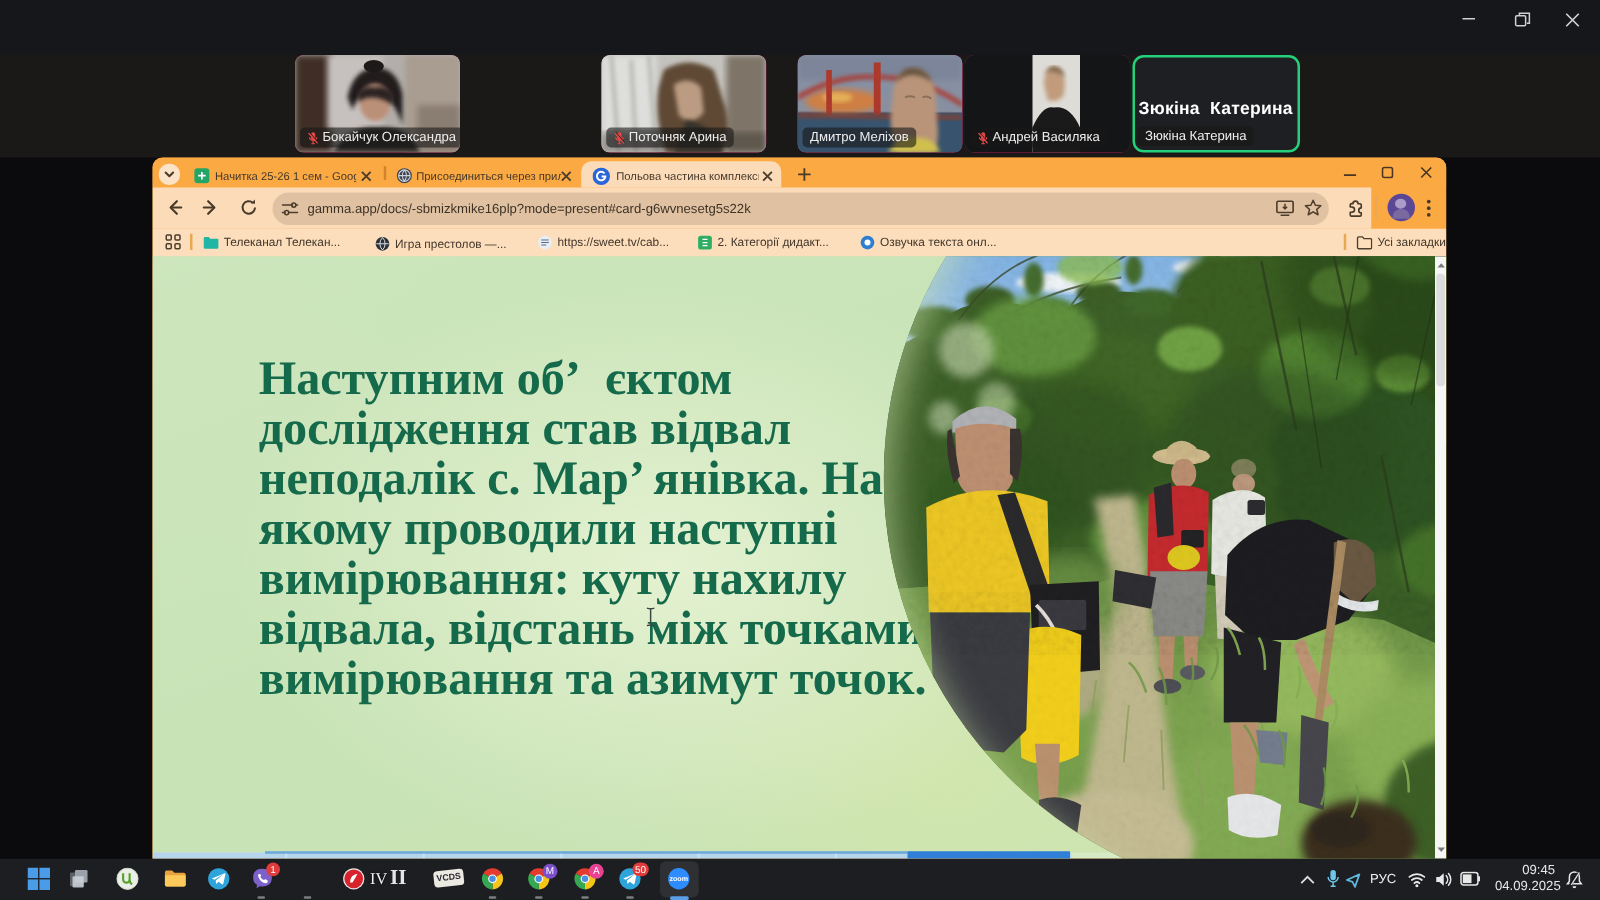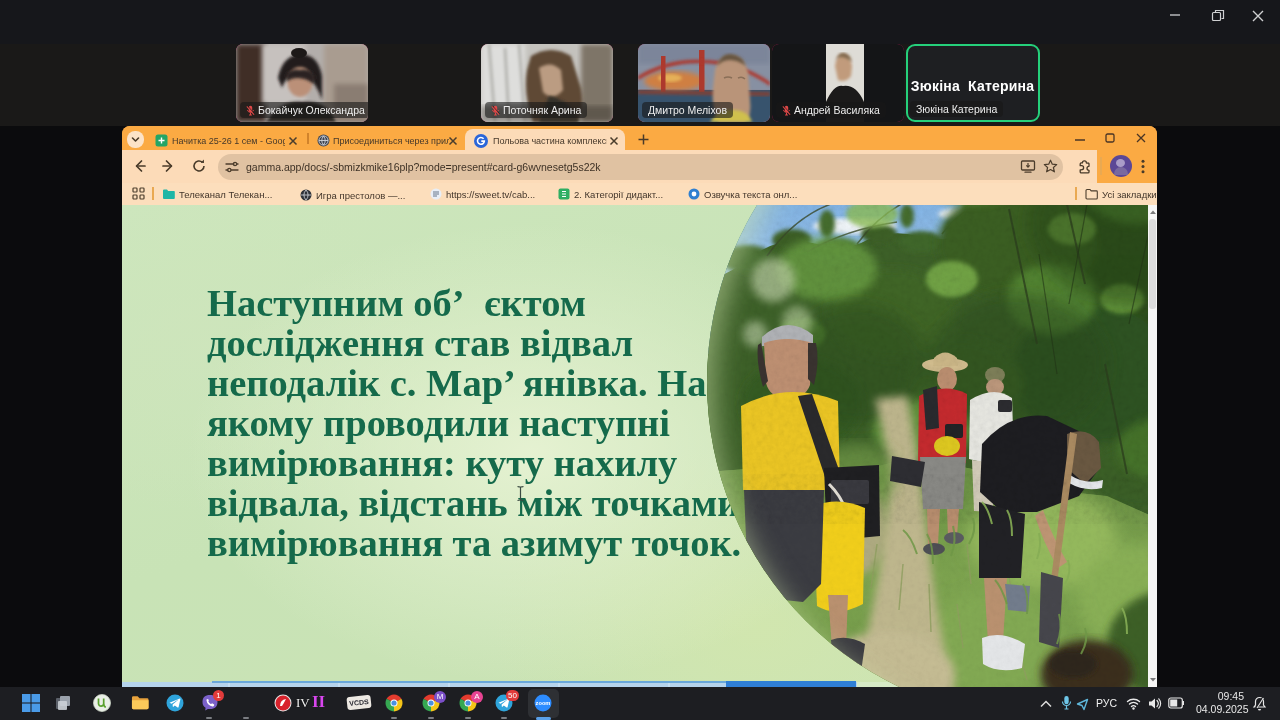--- a/index.html
+++ b/index.html
@@ -618,21 +618,21 @@
     <div class="abs" style="left:213px; top:3px; min-width:11px; height:11px; border-radius:6px; background:#e23b3b; color:#fff; font-size:8px; line-height:11px; text-align:center; padding:0 2px;">1</div>
 
     <div class="abs" style="left:252px; top:8px; width:20px; height:16px; color:#f0f0f0; font-size:13px; font-weight:normal; font-family:'Liberation Serif',serif; text-shadow:0 0 2px #000;margin-left:44px;">IV</div>
 
     <svg class="tbi" style="left:274px;" width="18" height="18" viewBox="0 0 18 18">
         <circle cx="9" cy="9" r="8.5" fill="#e8e8e8"></circle>
         <circle cx="9" cy="9" r="7.5" fill="#d8222c"></circle>
         <path d="M6 12 Q6 6 12 5 Q10 9 8 12 Z" fill="#fff"></path>
       </svg>
 
-    <div class="abs" style="left:312px; top:5px; width:22px; height:20px; color:#d946ef; font-size:17px; font-weight:bold; font-family:'Liberation Serif',serif;">II</div>
+    <div class="abs" style="left:312px; top:5px; width:22px; height:20px; color:#e5e5e5; font-size:17px; font-weight:bold; font-family:'Liberation Serif',serif;">II</div>
 
     <div class="abs" style="left:347px; top:9px; width:24px; height:13px; background:#ece8e2; border-radius:3px; transform:rotate(-6deg); color:#2a2a33; font-size:7px; font-weight:bold; text-align:center; line-height:13px;">VCDS</div>
 
     <svg class="tbi" style="left:385px;" width="18" height="18" viewBox="0 0 18 18">
         <path d="M9 9 L1.64 4.75 A8.5 8.5 0 0 1 16.36 4.75 Z" fill="#e33b2e"></path>
         <path d="M9 9 L16.36 4.75 A8.5 8.5 0 0 1 9 17.5 Z" fill="#f5c518"></path>
         <path d="M9 9 L9 17.5 A8.5 8.5 0 0 1 1.64 4.75 Z" fill="#36a852"></path>
         <circle cx="9" cy="9" r="3.5" fill="#fff"></circle>
         <circle cx="9" cy="9" r="2.6" fill="#4a90e2"></circle>
       </svg>

